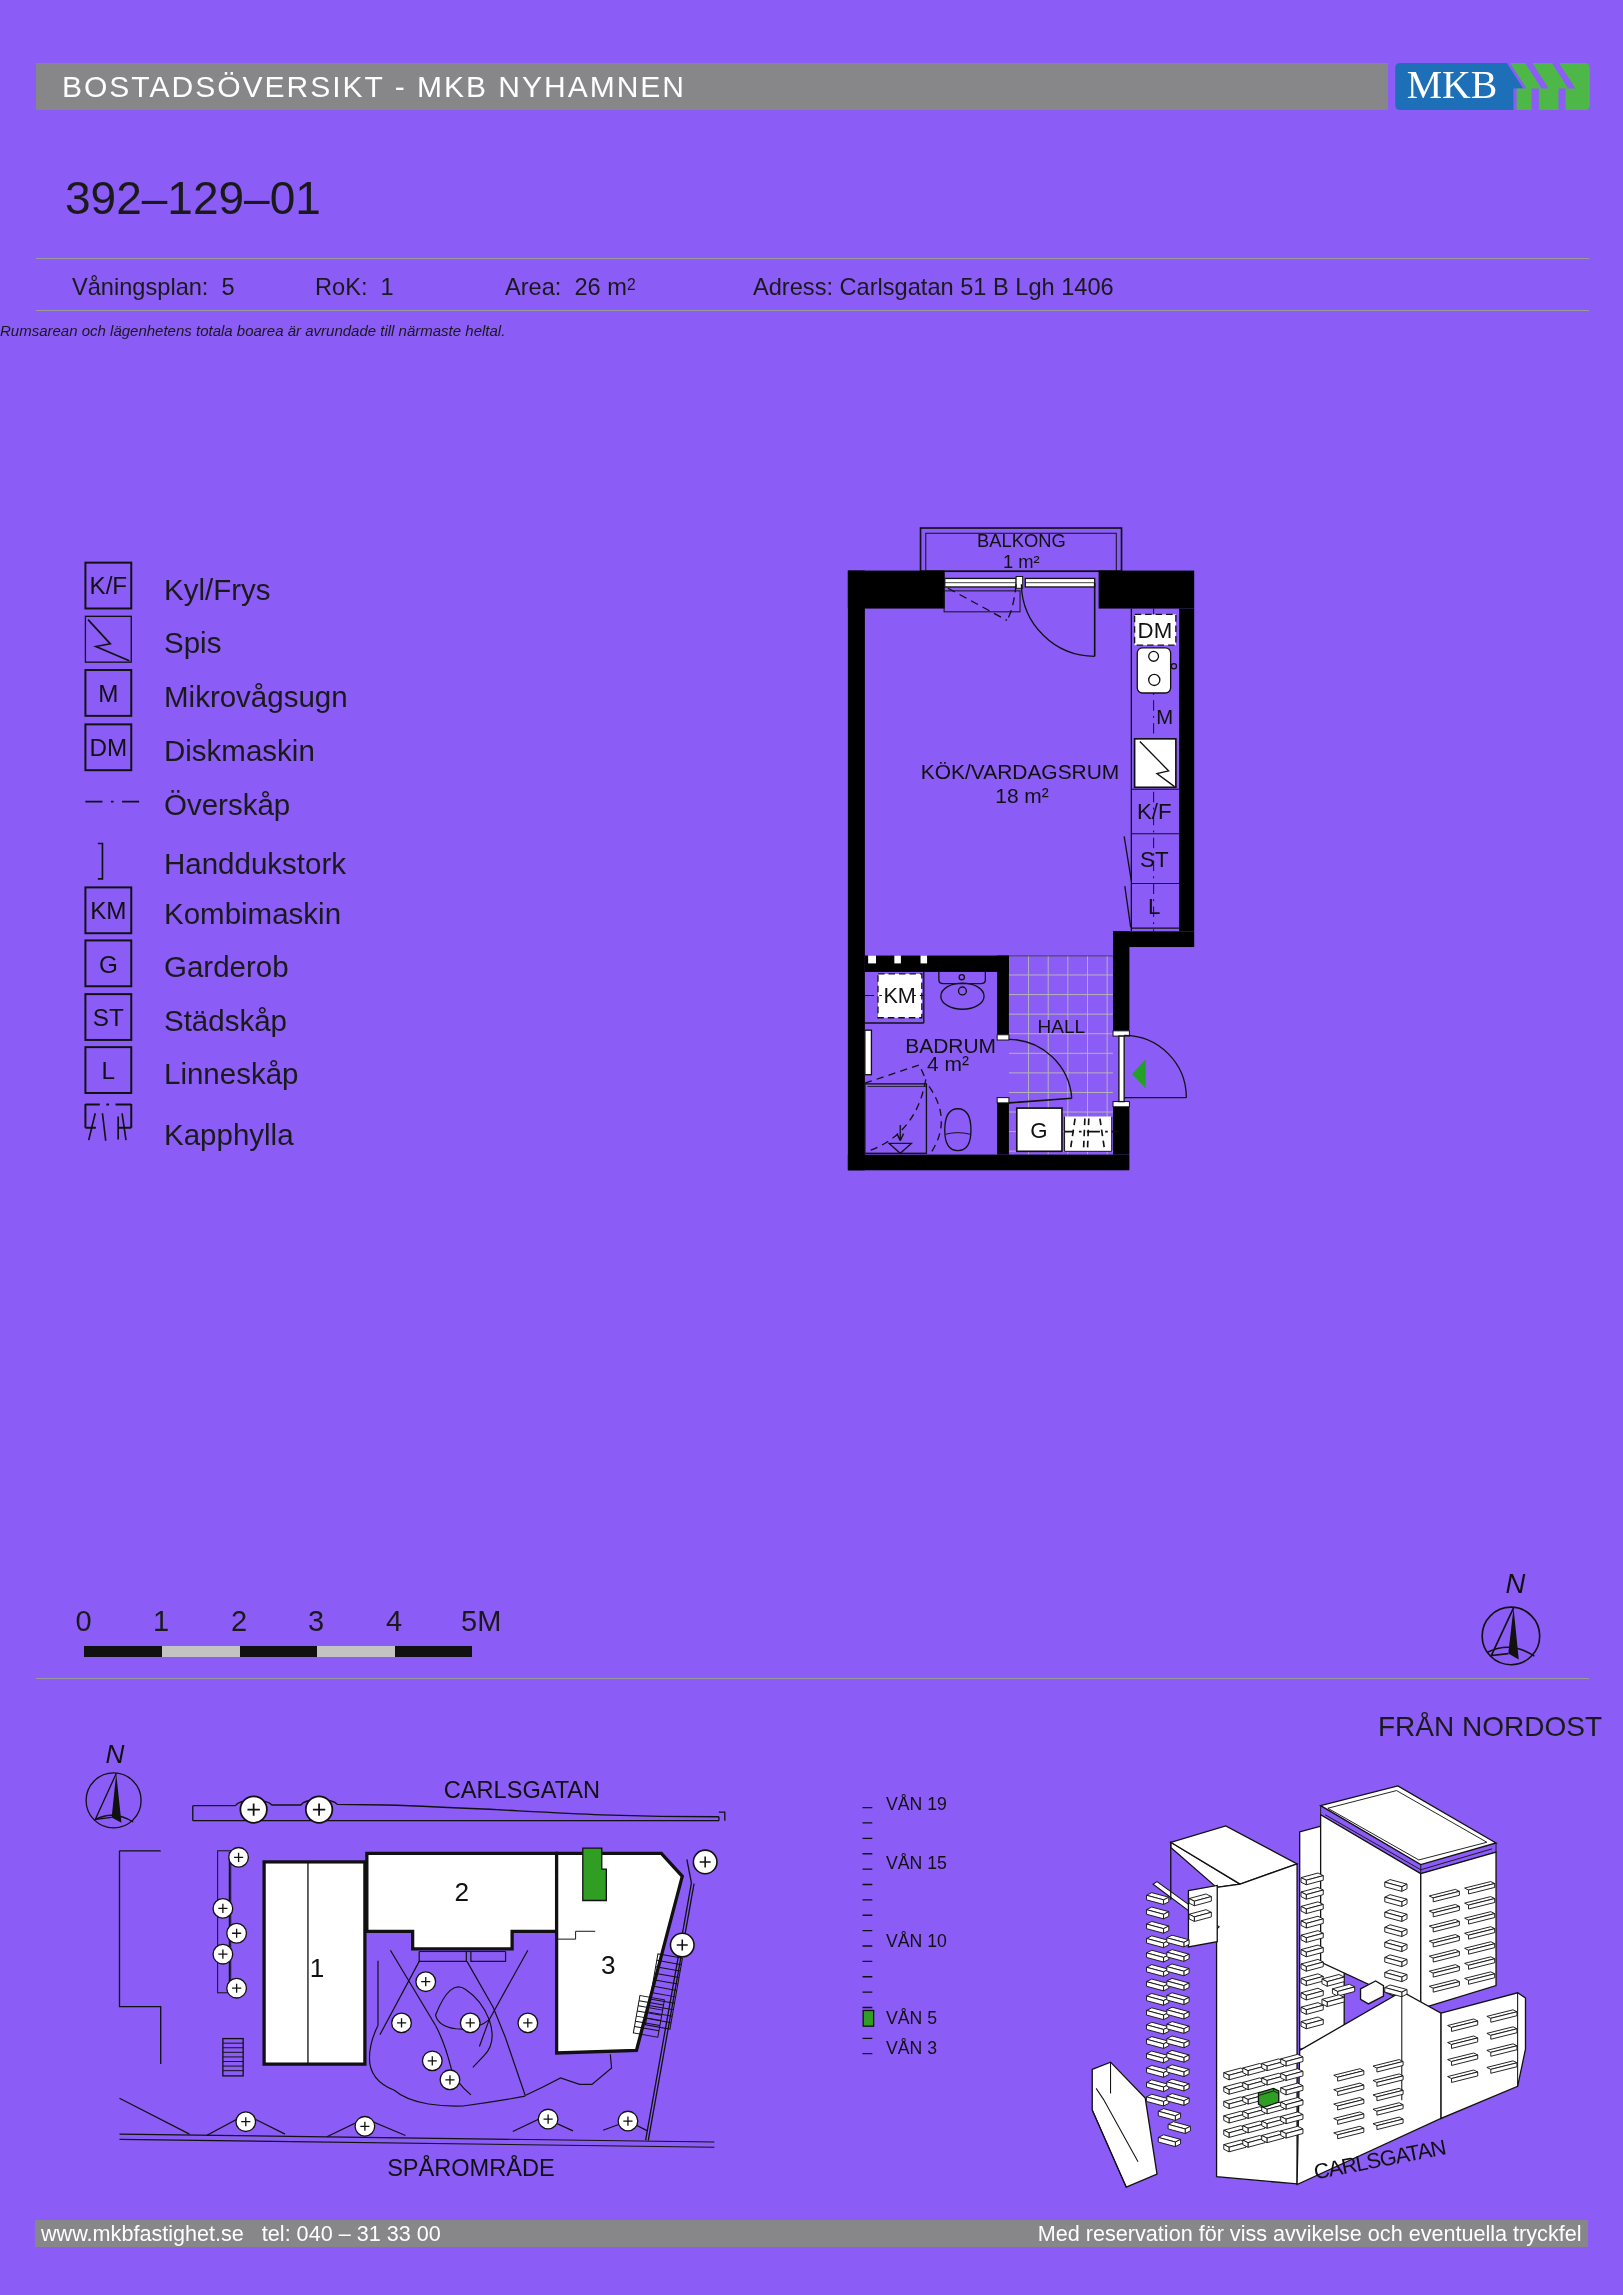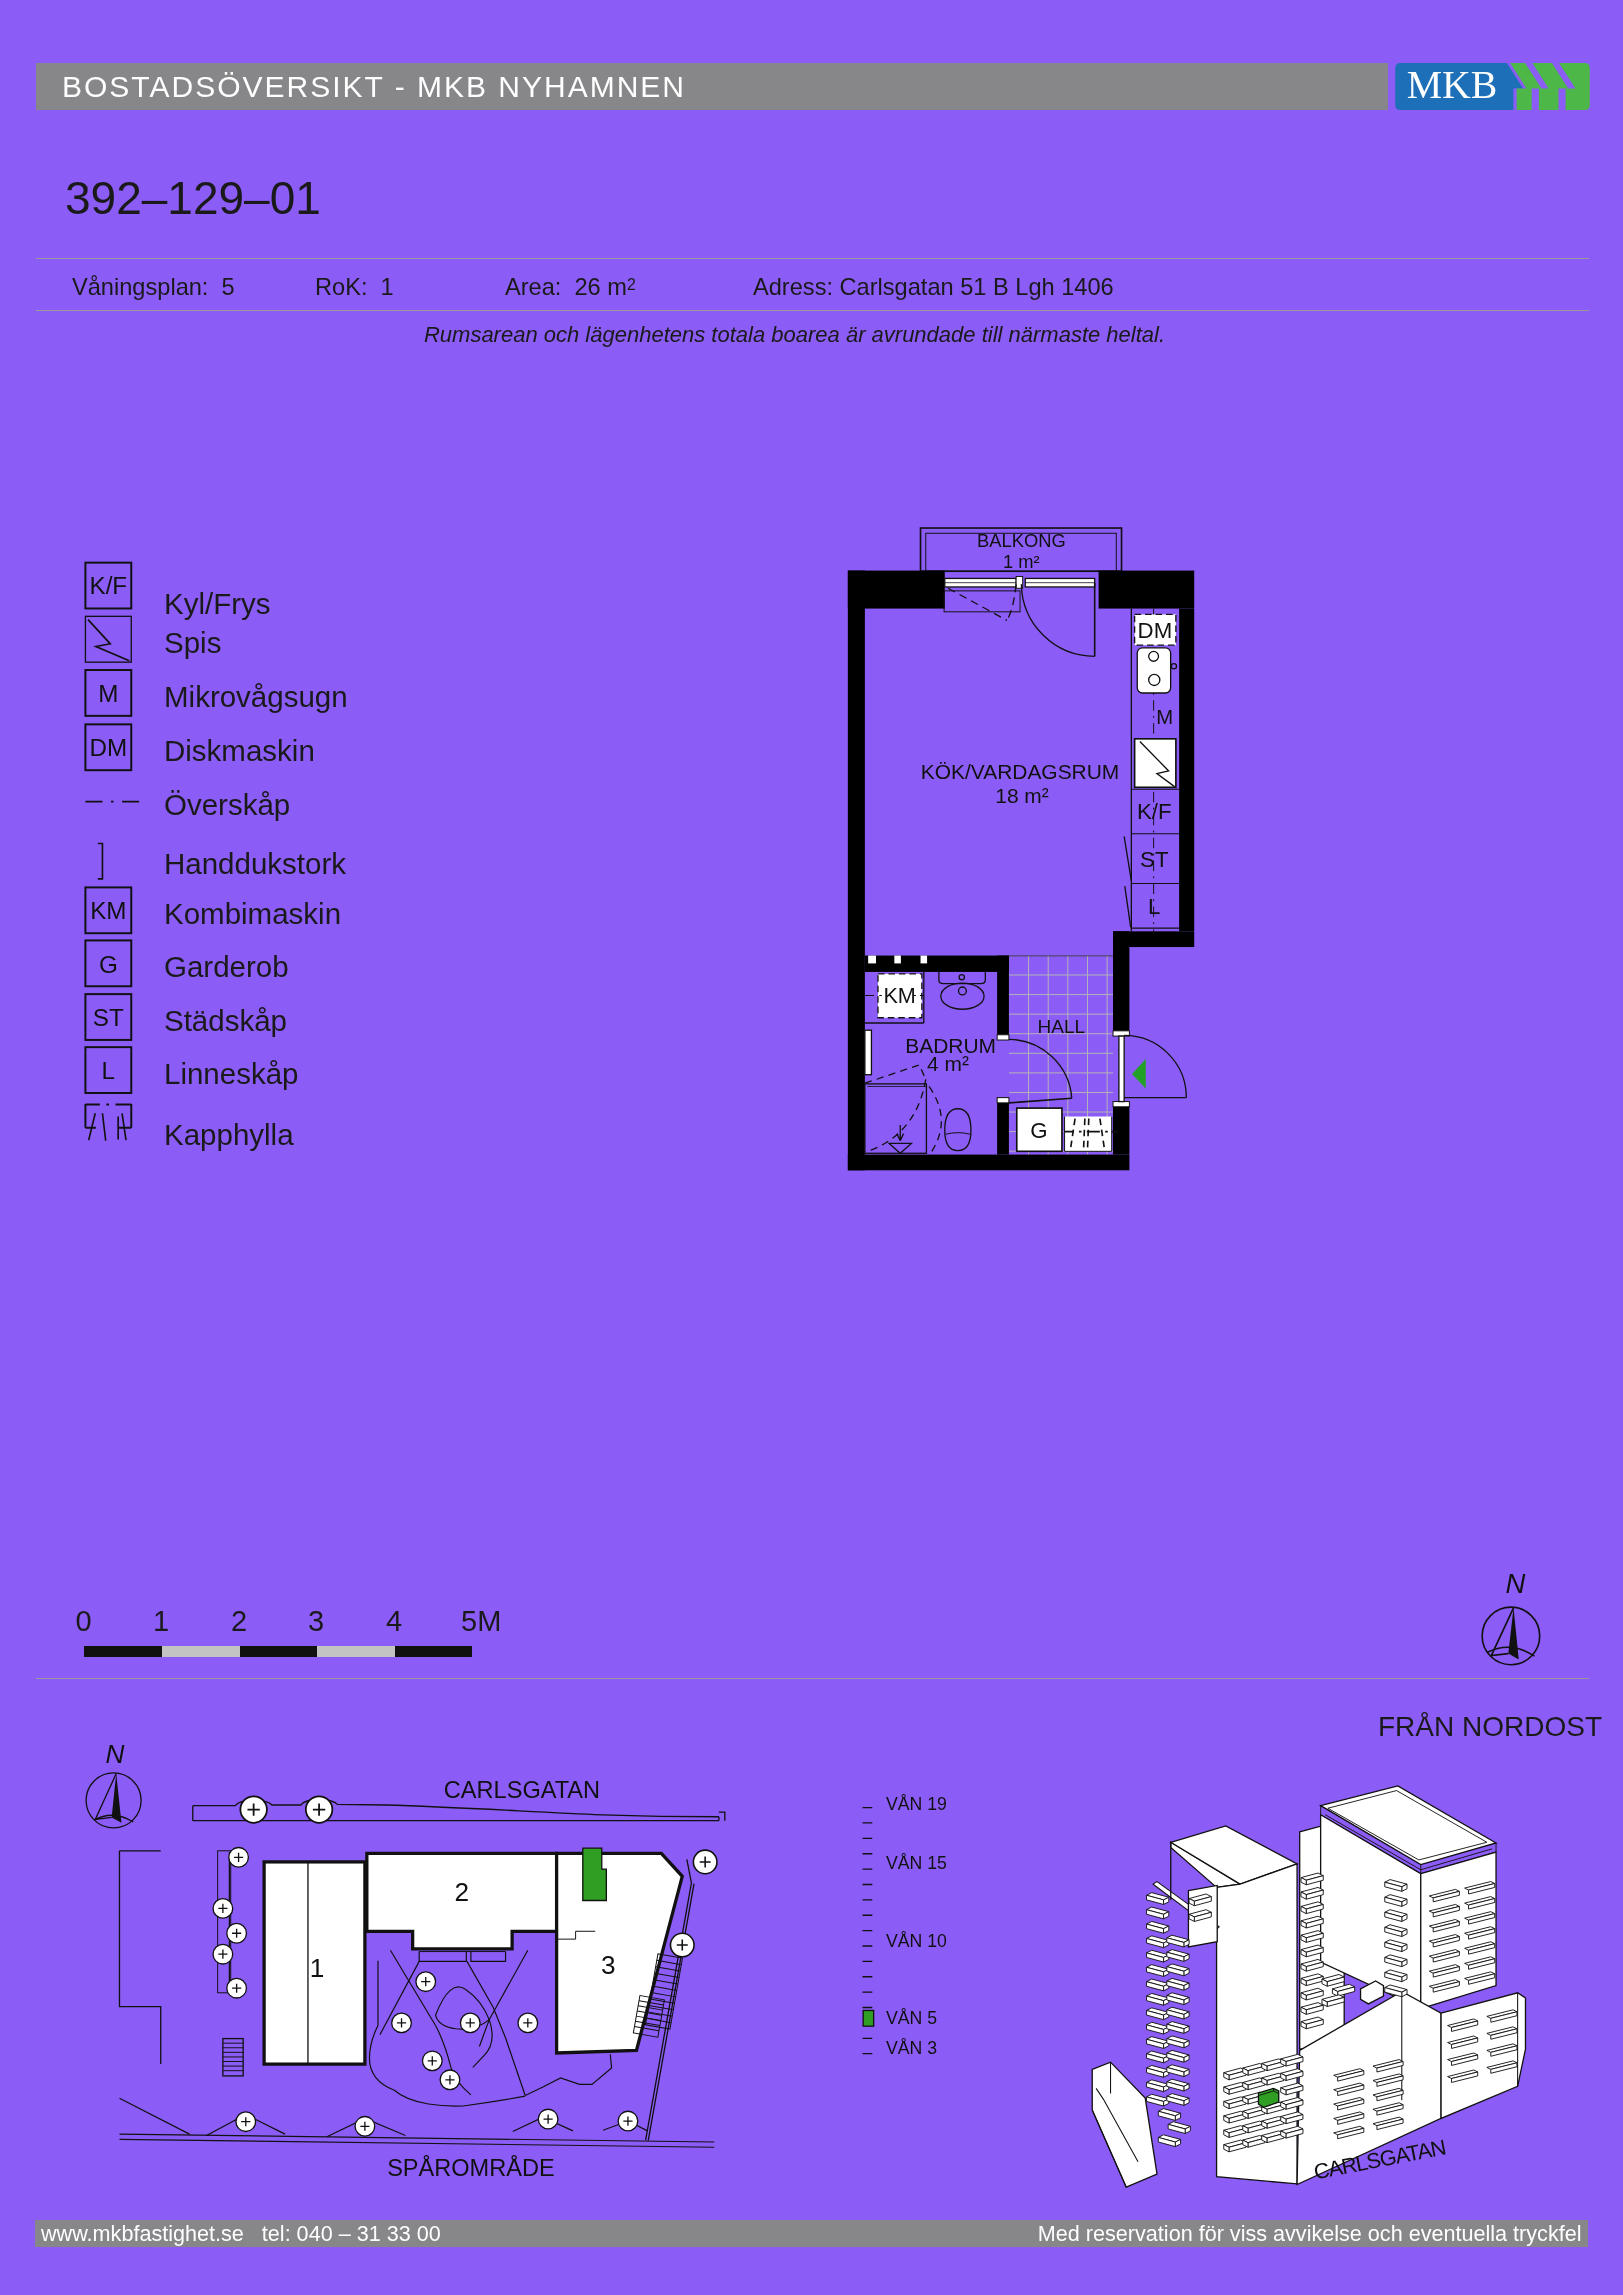--- a/index.html
+++ b/index.html
@@ -4,21 +4,21 @@
 <style>
   html,body{margin:0;padding:0;} *{-webkit-font-smoothing:antialiased;}
   #page{position:relative;width:1623px;height:2295px;background:#8b5cf6;overflow:hidden;
         font-family:"Liberation Sans",sans-serif;color:#1a1a1a;}
   .abs{position:absolute;}
   #hdrbar{left:36px;top:63px;width:1352px;height:47px;background:#87878a;}
   #hdrtxt{left:62px;top:63px;height:47px;line-height:47px;color:#fff;font-size:30px;letter-spacing:2px;}
   #title{left:65px;top:171px;font-size:46px;letter-spacing:0px;}
   .rule{background:#9a9a9a;height:1.3px;}
   #inforow{left:0;top:274px;width:1623px;font-size:23.6px;}
-  #note{left:0;top:322px;width:1589px;text-align:center;font-size:22px;font-style:italic;}
+  #note{left:0;top:322px;width:1589px;text-align:left;font-size:15px;font-style:italic;}
   .legtxt{font-size:29.5px;}
   #footbar{left:35px;top:2220px;width:1553px;height:27px;background:#87878a;color:#fff;font-size:21.6px;line-height:27px;}
 </style>
 </head>
 <body>
 <div id="page">
 
   <div class="abs" id="hdrbar"></div>
   <div class="abs" id="hdrtxt">BOSTADSÖVERSIKT - MKB NYHAMNEN</div>
 
@@ -65,21 +65,21 @@
       <text x="166" y="908">K/F</text>
       <text x="166" y="1073">M</text>
       <text x="166" y="1156">DM</text>
       <text x="166" y="1405">KM</text>
       <text x="166" y="1486">G</text>
       <text x="166" y="1568">ST</text>
       <text x="166" y="1649">L</text>
     </g>
   </svg>
 
-  <div class="abs legtxt" style="left:164px;top:587px;text-align:right;">Kyl/Frys</div>
+  <div class="abs legtxt" style="left:164px;top:573px;text-align:right;">Kyl/Frys</div>
   <div class="abs legtxt" style="left:164px;top:626px;">Spis</div>
   <div class="abs legtxt" style="left:164px;top:680px;">Mikrovågsugn</div>
   <div class="abs legtxt" style="left:164px;top:734px;">Diskmaskin</div>
   <div class="abs legtxt" style="left:164px;top:788px;">Överskåp</div>
   <div class="abs legtxt" style="left:164px;top:847px;">Handdukstork</div>
   <div class="abs legtxt" style="left:164px;top:897px;">Kombimaskin</div>
   <div class="abs legtxt" style="left:164px;top:950px;">Garderob</div>
   <div class="abs legtxt" style="left:164px;top:1004px;">Städskåp</div>
   <div class="abs legtxt" style="left:164px;top:1057px;">Linneskåp</div>
   <div class="abs legtxt" style="left:164px;top:1118px;">Kapphylla</div>

